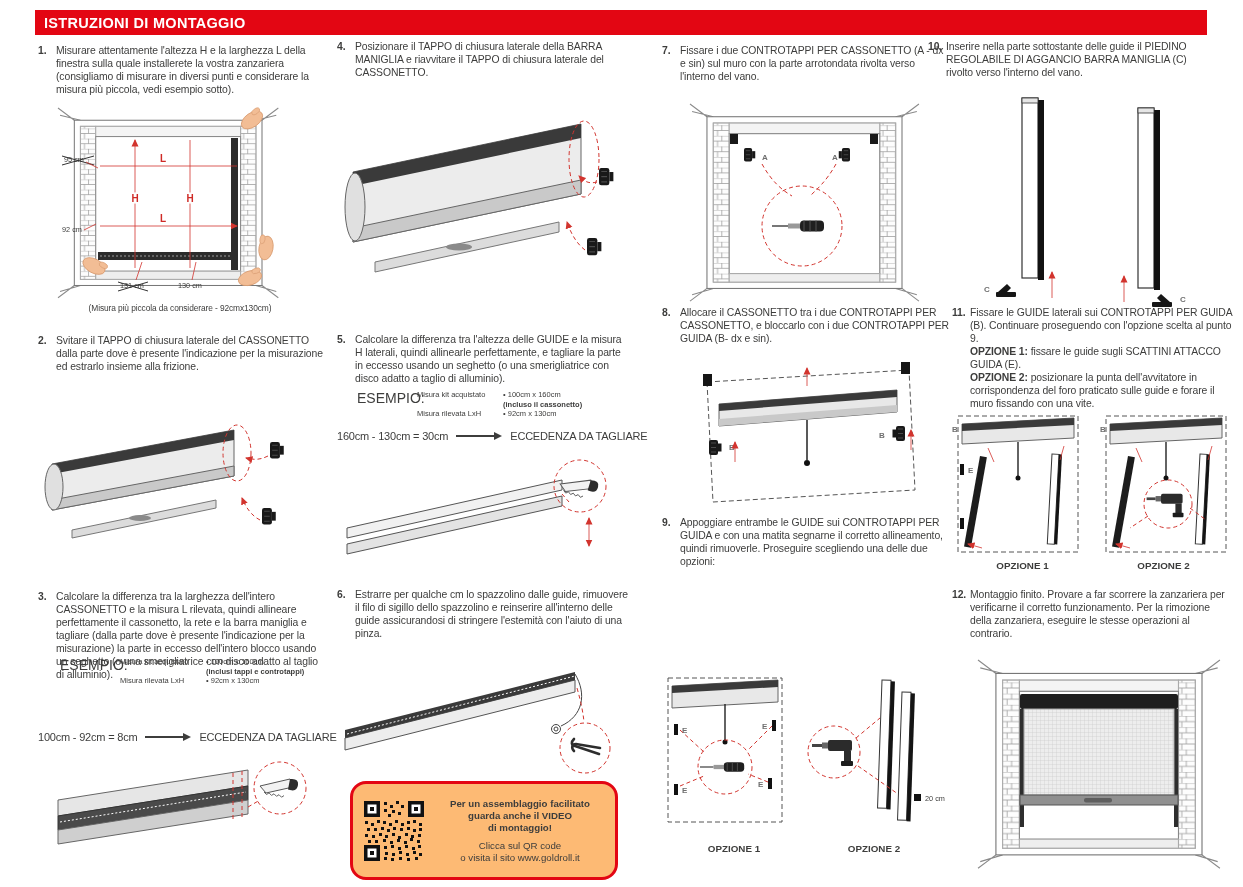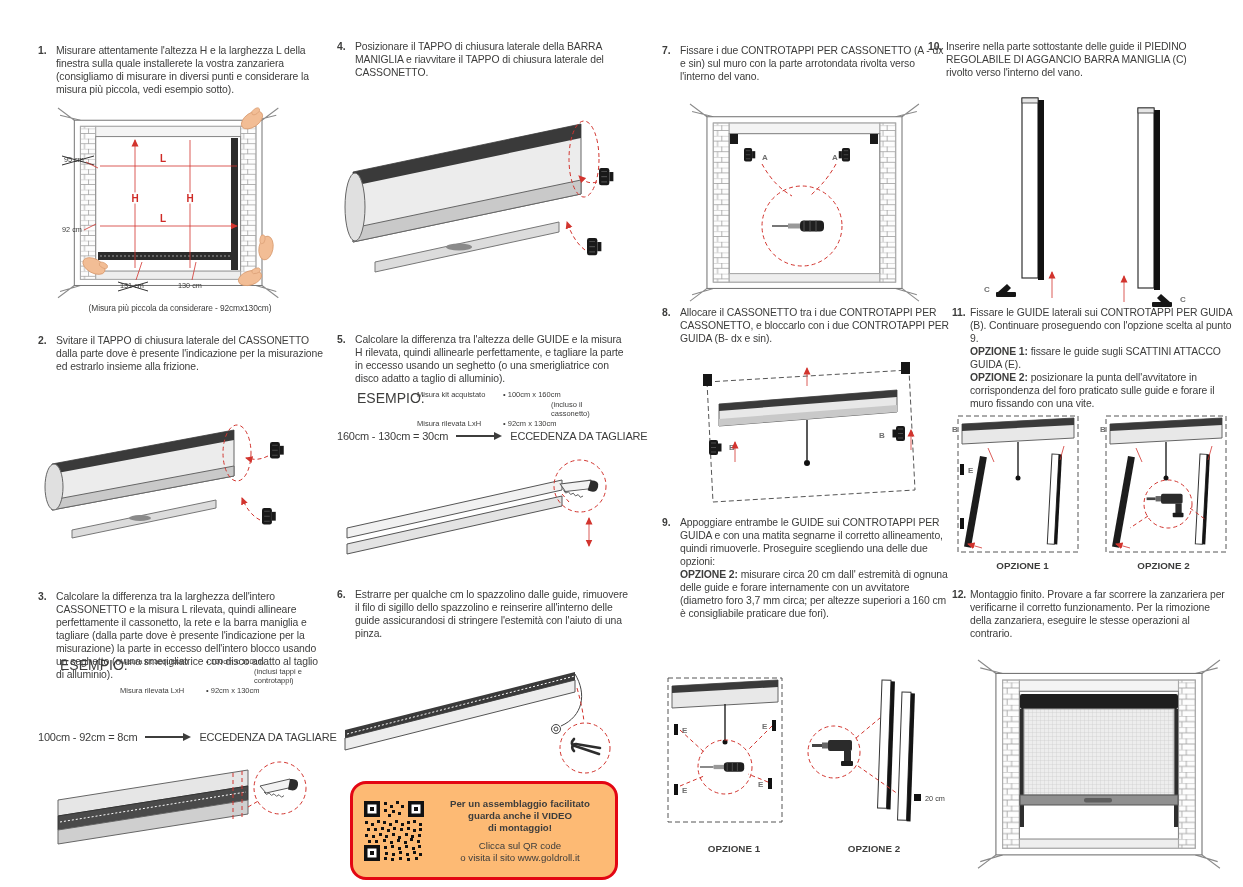--- a/index.html
+++ b/index.html
@@ -12,21 +12,21 @@
   .step p{margin:0;}
   .step p.opt{margin:0;}
   .step b{font-weight:bold;}
   .caption{position:absolute;font-size:8.4px;text-align:center;letter-spacing:-.1px;}
   .example{position:absolute;display:flex;}
   .example .exl{font-size:14px;width:60px;flex:none;}
   .exrows{font-size:7.5px;line-height:9.6px;}
   .exr{display:flex;}
   .exk{width:86px;flex:none;}
   .exv{}
-  .bold{font-weight:normal;margin-left:48px;}
+  .bold{font-weight:bold;}
   .calc{position:absolute;display:flex;align-items:center;font-size:11px;letter-spacing:-.2px;white-space:nowrap;}
   .arrow{display:inline-block;width:44px;height:1.6px;background:#3d3d3c;position:relative;margin:0 10px 0 8px;}
   .arrow:after{content:"";position:absolute;right:-2px;top:-3.3px;border-left:8px solid #3d3d3c;border-top:4px solid transparent;border-bottom:4px solid transparent;}
   .optcaps{position:absolute;display:flex;}
   .optcap{flex:1;text-align:center;font-weight:bold;font-size:9.8px;}
   .qrbox{position:absolute;left:350px;top:781px;width:268px;height:99px;border:3px solid #e30613;border-radius:16px;box-sizing:border-box;display:flex;align-items:center;padding:6px 10px;gap:10px;background:#fdba74;}
   .qrtext{flex:1;text-align:center;font-size:9.7px;line-height:12px;}
   .qrtext .sp{height:6px;}
   .qrtext .b{font-weight:bold;}
   svg{position:absolute;overflow:visible;}
@@ -96,20 +96,23 @@
           <path d="M3,1 C0,4 0,7 4,8 L28,16" stroke="#2d2d2d" stroke-width="2.6" fill="none" stroke-linecap="round"></path>
           <path d="M3,13 C0,10 1,6 5,6 L29,10" stroke="#2d2d2d" stroke-width="2.6" fill="none" stroke-linecap="round"></path>
         </g>
  <g id="foot">
           <path d="M0,12 L9,4 l4,4 -6,6 z" fill="#161616"></path>
           <rect x="-2" y="12" width="20" height="5" rx="1" fill="#161616"></rect>
         </g>
 </defs>
 </svg>
 
+<div class="banner">
+  <h1>ISTRUZIONI DI MONTAGGIO</h1>
+</div>
 
 <div class="step" style="left:38px;top:44px;width:286px;">
   <span class="num">1.</span>
   <div>
         <p>Misurare attentamente l'altezza H e la larghezza L della finestra sulla quale installerete la vostra zanzariera (consigliamo di misurare in diversi punti e considerare la misura più piccola, vedi esempio sotto).</p>
       </div>
 </div>
 
 <svg style="left:50px;top:106px;" width="256" height="196">
   <use href="#win" transform="translate(8,2) scale(1.02)"></use>
@@ -217,21 +220,21 @@
   <ellipse cx="247" cy="61" rx="15" ry="38" class="dashred"></ellipse>
   <use href="#cap" transform="translate(262,70) scale(1.15)"></use>
   <use href="#cap" transform="translate(250,140) scale(1.15)"></use>
   <path d="M260,84 C252,86 248,84 242,78" class="dashred" marker-end="url(#ar)"></path>
   <path d="M248,152 C240,146 234,136 230,124" class="dashred" marker-end="url(#ar)"></path>
 </svg>
 
 <div class="step" style="left:337px;top:333px;width:294px;">
   <span class="num">5.</span>
   <div>
-        <p>Calcolare la differenza tra l'altezza delle GUIDE e la misura H rilevata, quindi allinearle perfettamente, e tagliare la parte in eccesso usando un seghetto (o una smerigliatrice con disco adatto a taglio di alluminio).</p>
+        <p>Calcolare la differenza tra l'altezza delle GUIDE e la misura H laterali, quindi allinearle perfettamente, e tagliare la parte in eccesso usando un seghetto (o una smerigliatrice con disco adatto a taglio di alluminio).</p>
       </div>
 </div>
 
 <div class="example" style="left:357px;top:390px;width:262px;">
   <span class="exl">ESEMPIO:</span>
   <div class="exrows">
     <div class="exr">
           <span class="exk">Misura kit acquistato</span>
           <span class="exv">• 100cm x 160cm</span>
         </div>
@@ -345,21 +348,20 @@
   <use href="#cap" transform="translate(222,66) scale(-1,1)"></use>
   <text class="gl" x="196" y="78">B</text>
   <path d="M228,90 L228,70" class="thinred" marker-end="url(#ar)"></path>
   <path d="M124,26 L124,8" class="thinred" marker-end="url(#ar)"></path>
 </svg>
 
 <div class="step" style="left:662px;top:516px;width:290px;">
   <span class="num">9.</span>
   <div>
     <p>Appoggiare entrambe le GUIDE sui CONTROTAPPI PER GUIDA e con una matita segnarne il corretto allineamento, quindi rimuoverle. Proseguire scegliendo una delle due opzioni:</p>
-    <p class="opt"><b>OPZIONE 2:</b><span> misurare circa 20 cm dall' estremità di ognuna delle guide e forare internamente con un avvitatore (diametro foro 3,7 mm circa; per altezze superiori a 160 cm è consigliabile praticare due fori).</span></p>
   </div>
 </div>
 
 <svg style="left:664px;top:672px;" width="280" height="168">
   <g>
     <rect x="4" y="6" width="114" height="144" fill="none" stroke="#555" stroke-dasharray="5 3"></rect>
     <polygon points="8,14 114,8 114,30 8,36" fill="#e8e8e8" stroke="#666"></polygon>
     <polygon points="8,14 114,8 114,15 8,21" fill="#3a3a3a"></polygon>
     <path d="M61,32 V68" stroke="#222" stroke-width="1.4"></path>
         <circle cx="61" cy="70" r="2.5" fill="#111"></circle>

